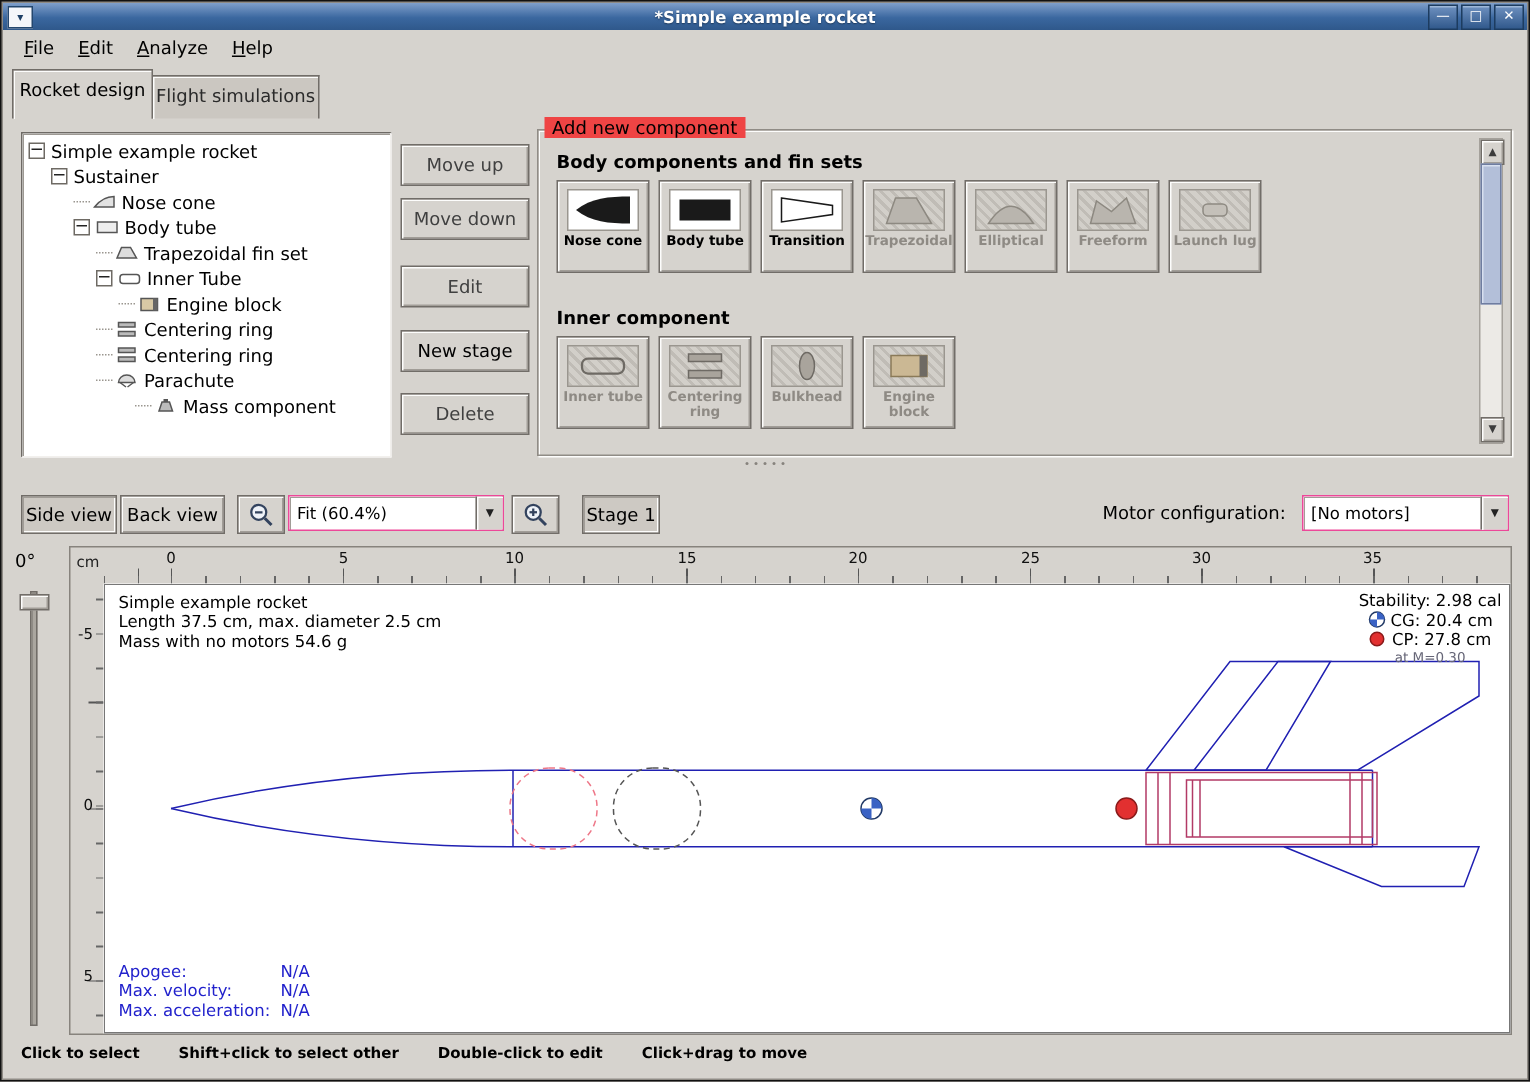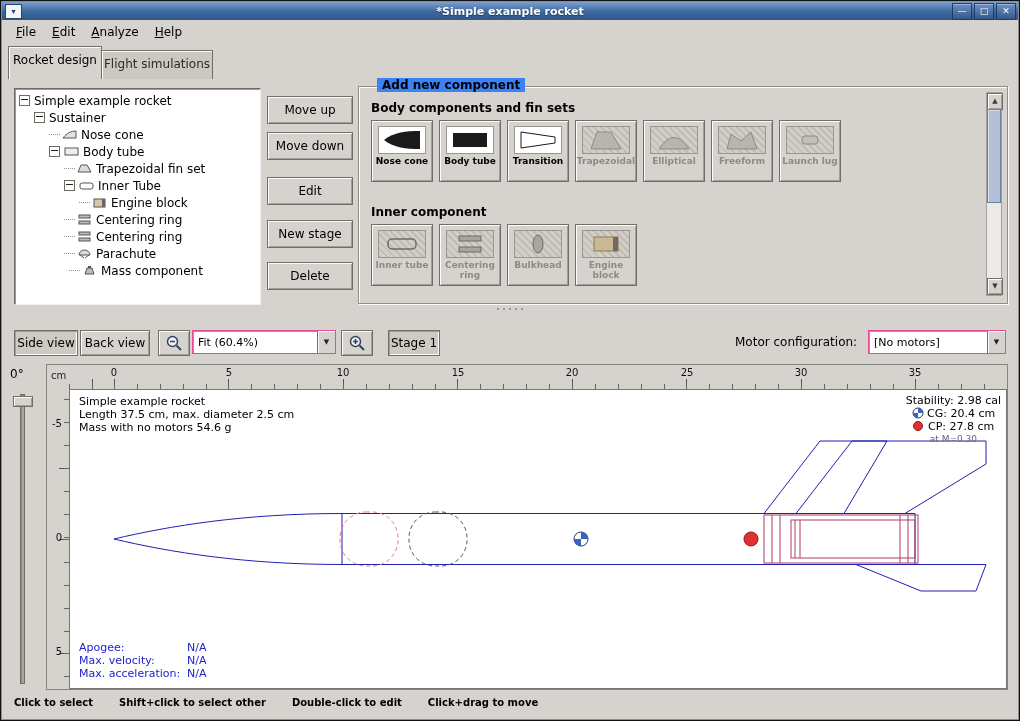--- a/index.html
+++ b/index.html
@@ -30,37 +30,37 @@
   .tab{position:absolute;border:1px solid #716d68;border-bottom:none;
     box-shadow:inset 1px 1px 0 #fdfdfc;text-align:center;padding-top:6px;cursor:default;}
   .tab-active{left:8px;top:46px;width:92px;height:26px;background:#d6d3ce;z-index:2;font-size:12px;}
   .tab-inactive{left:101px;top:50px;width:110px;height:22px;background:#cbc7c1;color:#2b2b2b;}
   
   .raised{background:#d6d3ce;border:1px solid #716d68;
     box-shadow:inset 1px 1px 0 #fdfdfc, inset -1px -1px 0 #a19d97;}
   .pressed{background:#cdc9c3;border:1px solid #716d68;
     box-shadow:inset 1px 1px 0 #a19d97, inset -1px -1px 0 #fdfdfc;}
   .btn{display:flex;align-items:center;justify-content:center;cursor:default;font-size:12px;}
-  .btn.disabled{color:#000000;text-align:center;}
+  .btn.disabled{color:#404040;text-align:center;}
   
   .treepanel{position:absolute;left:14px;top:88px;width:245px;height:212px;background:#fff;
     border:1px solid #6e6a65;border-right-color:#f2f0ed;border-bottom-color:#f2f0ed;
     box-shadow:inset 1px 1px 0 #9d9993;padding-top:3px;overflow:hidden;}
   .tree-row{height:17px;display:flex;align-items:center;white-space:nowrap;cursor:default;}
   .exp{width:9px;height:9px;border:1px solid #6e6a64;background:#fff;position:relative;
     flex:0 0 9px;margin-right:4px;}
   .exp::before{content:"";position:absolute;left:1px;right:1px;top:3px;border-top:1px solid #222;}
   .conn{width:11px;border-top:1px dotted #9a968f;flex:0 0 11px;margin-right:2px;}
   .ticon{flex:0 0 15px;margin-right:4px;}
   
   .actbtn{position:absolute;left:267px;width:84px;height:26px;}
   
   .group{position:absolute;left:358px;top:86px;width:648px;height:216px;
     border:1px solid #908c86;box-shadow:inset 1px 1px 0 #fdfdfc, 1px 1px 0 #fdfdfc;}
-  .group-title{position:absolute;left:18px;top:-9px;background:#3b82f6;padding:0 5px;font-weight:bold;}
+  .group-title{position:absolute;left:4px;top:-9px;background:#ef4444;padding:0 5px;font-weight:normal;}
   .section-label{position:absolute;font-weight:bold;}
   .comprow{position:absolute;display:flex;gap:6px;}
   .compbtn{width:62px;height:62px;display:flex;flex-direction:column;align-items:center;
     padding-top:5px;box-sizing:border-box;cursor:default;}
   .compicon{width:46px;height:26px;display:flex;align-items:center;justify-content:center;
     background:#fff;border:1px solid #9a968f;}
   .compbtn.disabled .compicon{
     background:repeating-linear-gradient(45deg, rgba(150,145,138,.30) 0 2px, rgba(0,0,0,0) 2px 5px) #d2cfc9;}
   .complabel{font-size:9px;font-weight:bold;text-align:center;line-height:1.1;margin-top:3px;}
   .compbtn.disabled .complabel{color:#8e8a84;}
@@ -199,21 +199,21 @@
     <span>Centering ring</span>
   </div>
   <div class="tree-row" style="padding-left:49px">
     <span class="conn"></span>
     <svg class="ticon" width="15" height="11">
         <path d="M2,7 A5.5,5 0 0 1 13,7 Z" fill="#ddd" stroke="#555"></path>
         <path d="M3,7 L7,10 M12,7 L8,10" stroke="#555" fill="none"></path>
       </svg>
     <span>Parachute</span>
   </div>
-  <div class="tree-row" style="padding-left:54px">
+  <div class="tree-row" style="padding-left:75px">
     <span class="conn"></span>
     <svg class="ticon" width="15" height="11">
         <path d="M5,3 L10,3 L12,9 L3,9 Z" fill="#bbb" stroke="#555"></path>
         <rect x="6" y="1" width="3" height="2" fill="#555"></rect>
       </svg>
     <span>Mass component</span>
   </div>
 </div>
 
 <div class="actbtn btn raised disabled" style="top:96px">Move up</div>

